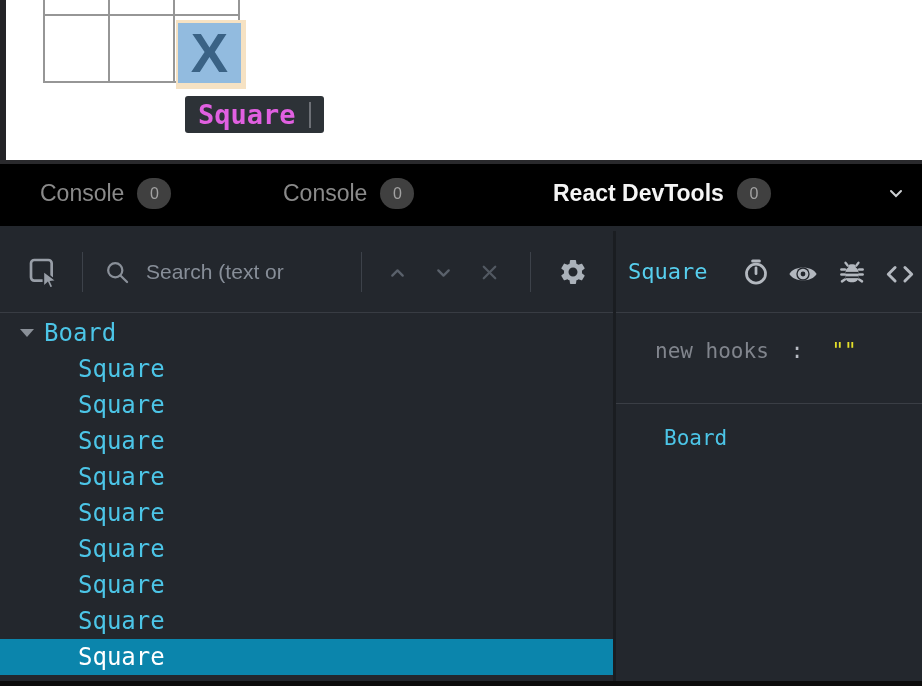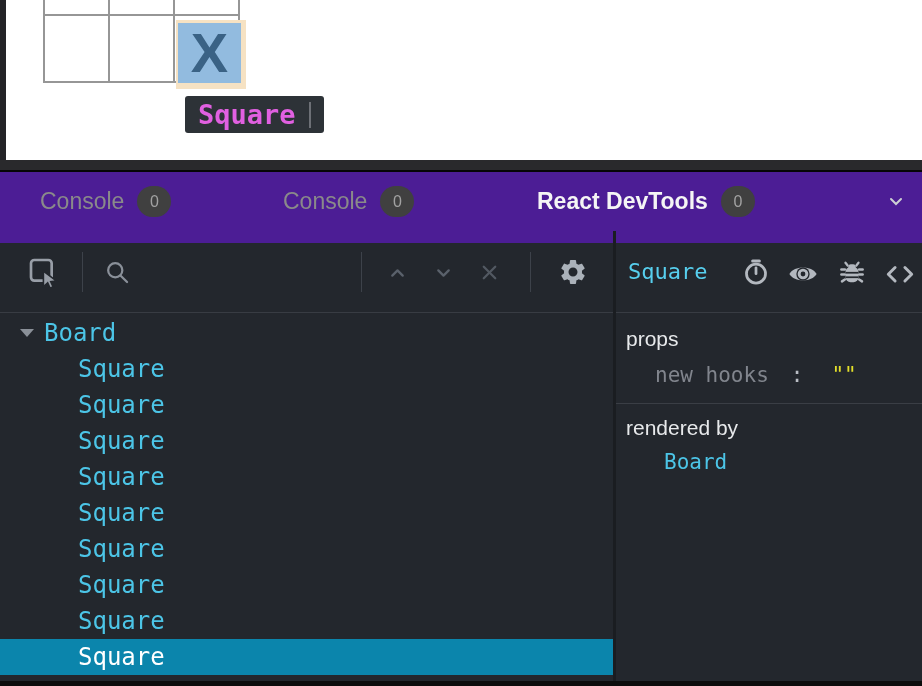--- a/index.html
+++ b/index.html
@@ -30,24 +30,24 @@
   .tooltip {
     position:absolute; left:185px; top:96px; height:37px;
     background:#2d3237; border-radius:3px; display:flex; align-items:center;
     padding:0 13px; gap:13px; white-space:nowrap;
   }
   .tooltip .comp { font-family:"DejaVu Sans Mono", monospace; font-weight:bold; font-size:27px; color:#e160e1; }
   .tooltip .tt-div { width:2px; height:26px; background:#6d7076; }
   .tooltip .dims { font-weight:bold; font-size:26px; color:#d8dbdf; letter-spacing:1px; }
   
   .band { position:absolute; left:0; top:160px; width:922px; height:12px; background:#29292c; border-bottom:2px solid #050505; }
-  .tabbar { position:absolute; left:0; top:172px; width:922px; height:71px; background:#4c1d95; }
+  .tabbar { position:absolute; left:0; top:164px; width:922px; height:62px; background:#000000; }
   .tab { position:absolute; top:0; height:59px; display:flex; align-items:center; gap:13px; cursor:default; }
   .tab .lbl { font-size:23px; color:#8a8a8a; }
-  .tab.active .lbl { color:#f5f5f5; font-weight:bold; }
+  .tab.active .lbl { color:#f5f5f5; font-weight:bold;margin-left:16px; }
   .badge {
     min-width:34px; height:31px; border-radius:16px; background:#404040;
     color:#a2a2a2; font-size:16px; display:flex; align-items:center; justify-content:center;
     padding:0 6px;
   }
   .tab-chevron { position:absolute; right:14px; top:17px; width:24px; height:24px; }
   
   .toolbar { position:absolute; left:0; top:231px; width:922px; height:82px; border-bottom:1px solid #383c43; }
   .vdiv { position:absolute; top:21px; width:1px; height:40px; background:#3d424a; }
   .ticon { position:absolute; display:flex; align-items:center; justify-content:center; }
@@ -152,20 +152,21 @@
         <path d="M12.3 11.3 L12.3 23.2 L15.5 20.1 L17.3 24.1 L19.6 23.1 L17.8 19.2 L22 18.7 Z" fill="#989ea7" stroke="#23272d" stroke-width="1.2"></path>
       </svg>
     </div>
     <div class="vdiv" style="left:82px"></div>
     <div class="ticon" style="left:104px; top:28px;">
       <svg width="27" height="27" viewBox="0 0 24 24">
         <circle cx="10" cy="10" r="6.3" fill="none" stroke="#8a9099" stroke-width="2"></circle>
         <line x1="14.6" y1="14.6" x2="20.5" y2="20.5" stroke="#8a9099" stroke-width="2" stroke-linecap="round"></line>
       </svg>
     </div>
+    <input class="search-input" placeholder="Search (text or" style="">
     <div class="vdiv" style="left:361px"></div>
     <div class="ticon" style="left:385px; top:29px;">
       <svg width="25" height="25" viewBox="0 0 24 24">
           <path d="M7 15 L12 10 L17 15" fill="none" stroke="#5a616b" stroke-width="2.2" stroke-linecap="round" stroke-linejoin="round"></path>
         </svg>
     </div>
     <div class="ticon" style="left:431px; top:29px;">
       <svg width="25" height="25" viewBox="0 0 24 24">
           <path d="M7 10 L12 15 L17 10" fill="none" stroke="#5a616b" stroke-width="2.2" stroke-linecap="round" stroke-linejoin="round"></path>
         </svg>
@@ -252,27 +253,25 @@
       <div class="trow child">
           <span class="tlabel">Square</span>
         </div>
       <div class="trow child selected">
           <span class="tlabel">Square</span>
         </div>
     </div>
 
     <div class="details">
       <div class="section sec-props">
-        <div class="sec-header">props</div>
         <div class="kv props-row">
           <span class="k-muted">new hooks</span><span class="colon-lt">:</span><span class="val-str">""</span>
         </div>
       </div>
       <div class="section sec-rendered" style="border-bottom:none;">
-        <div class="sec-header">rendered by</div>
         <div class="kv rendered-row">Board</div>
       </div>
     </div>
   </div>
 
   <div class="pane-div"></div>
   <div class="bottom-strip"></div>
 </div>
 
 </body></html>

